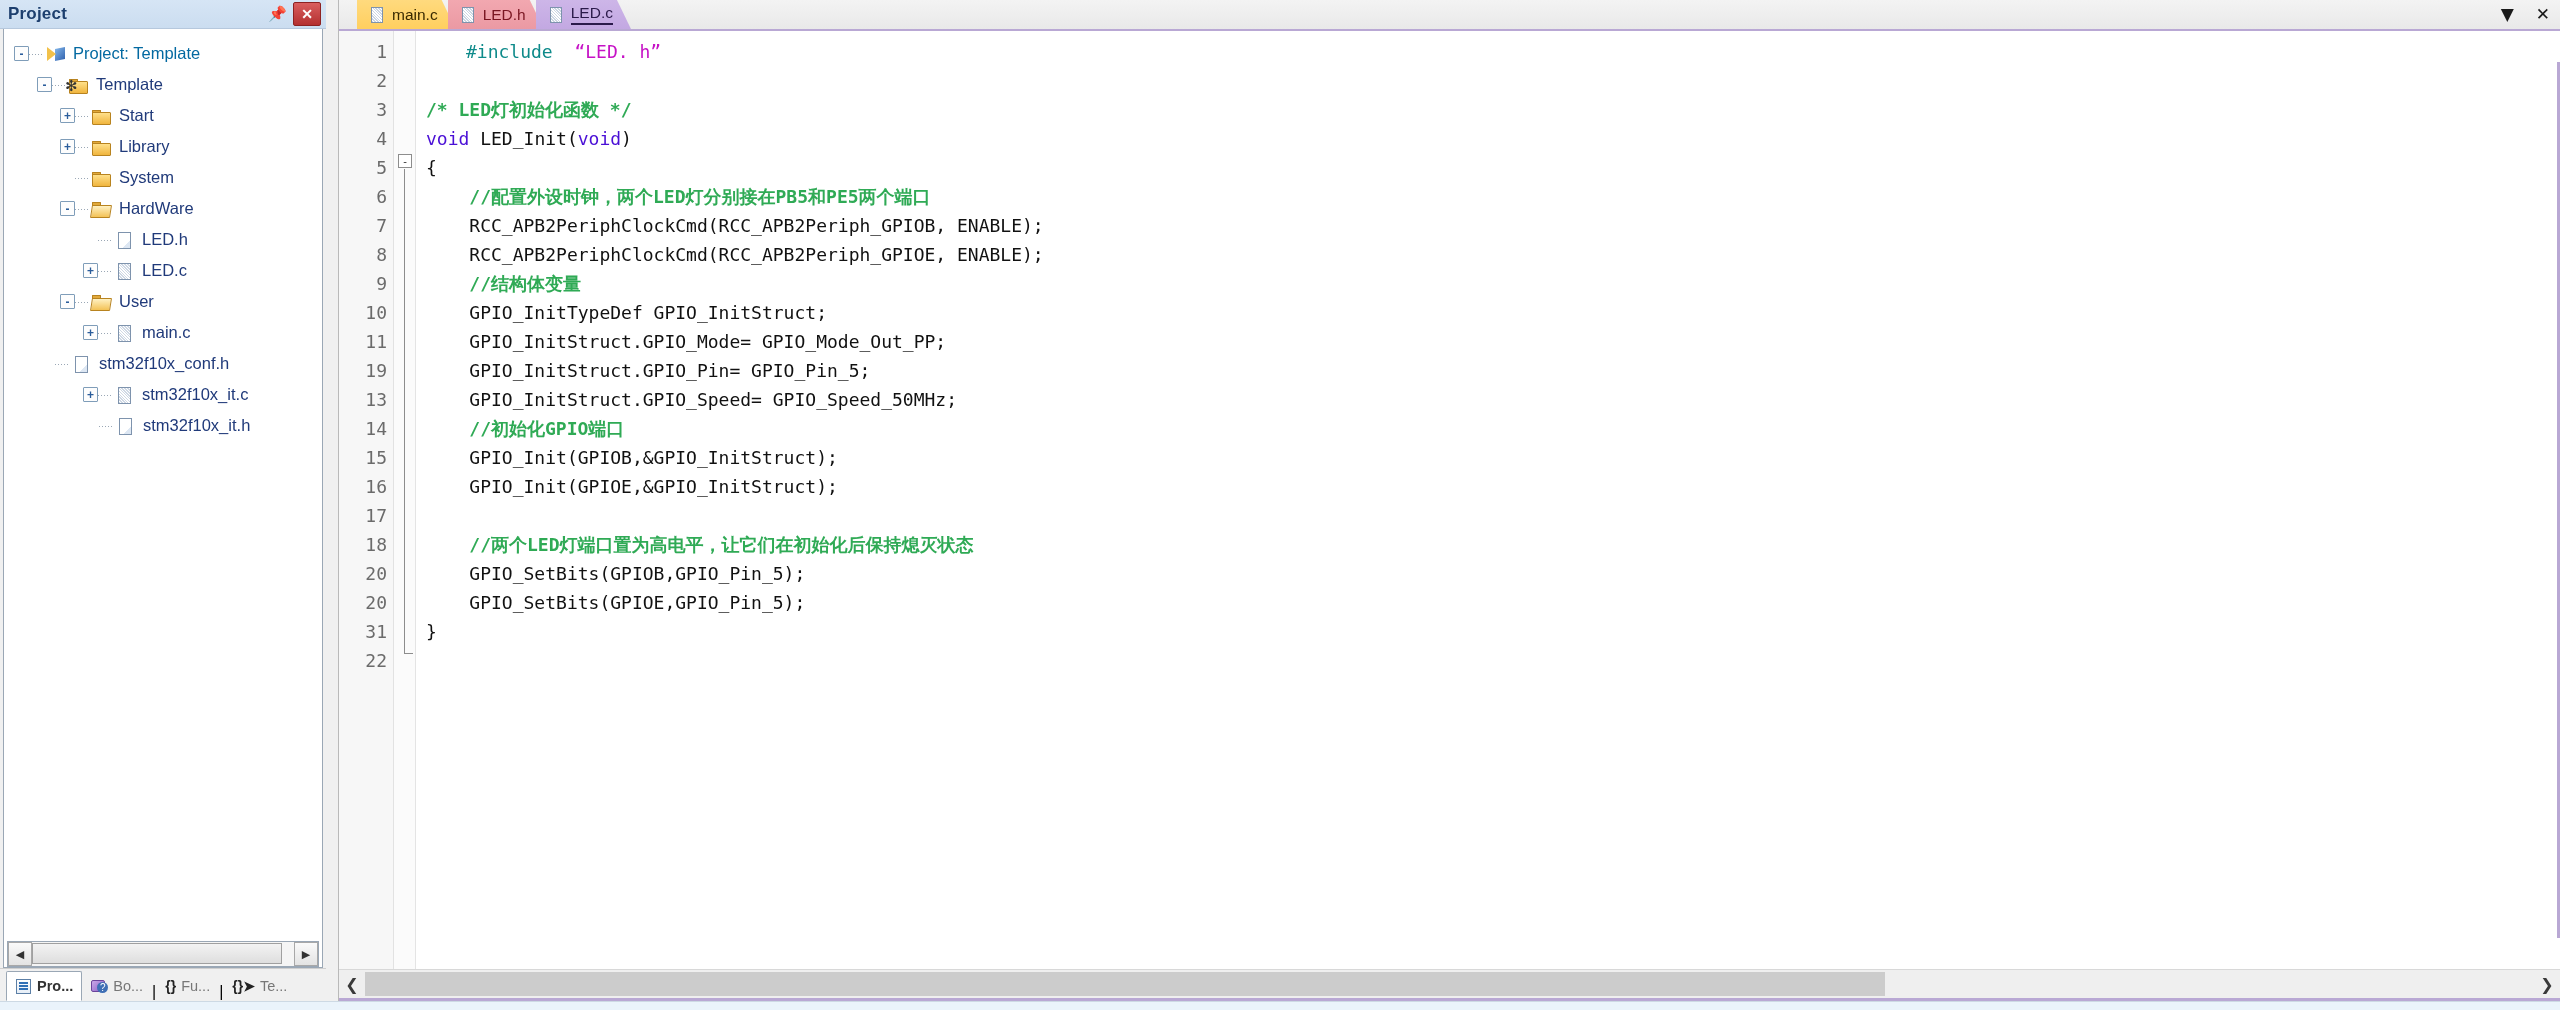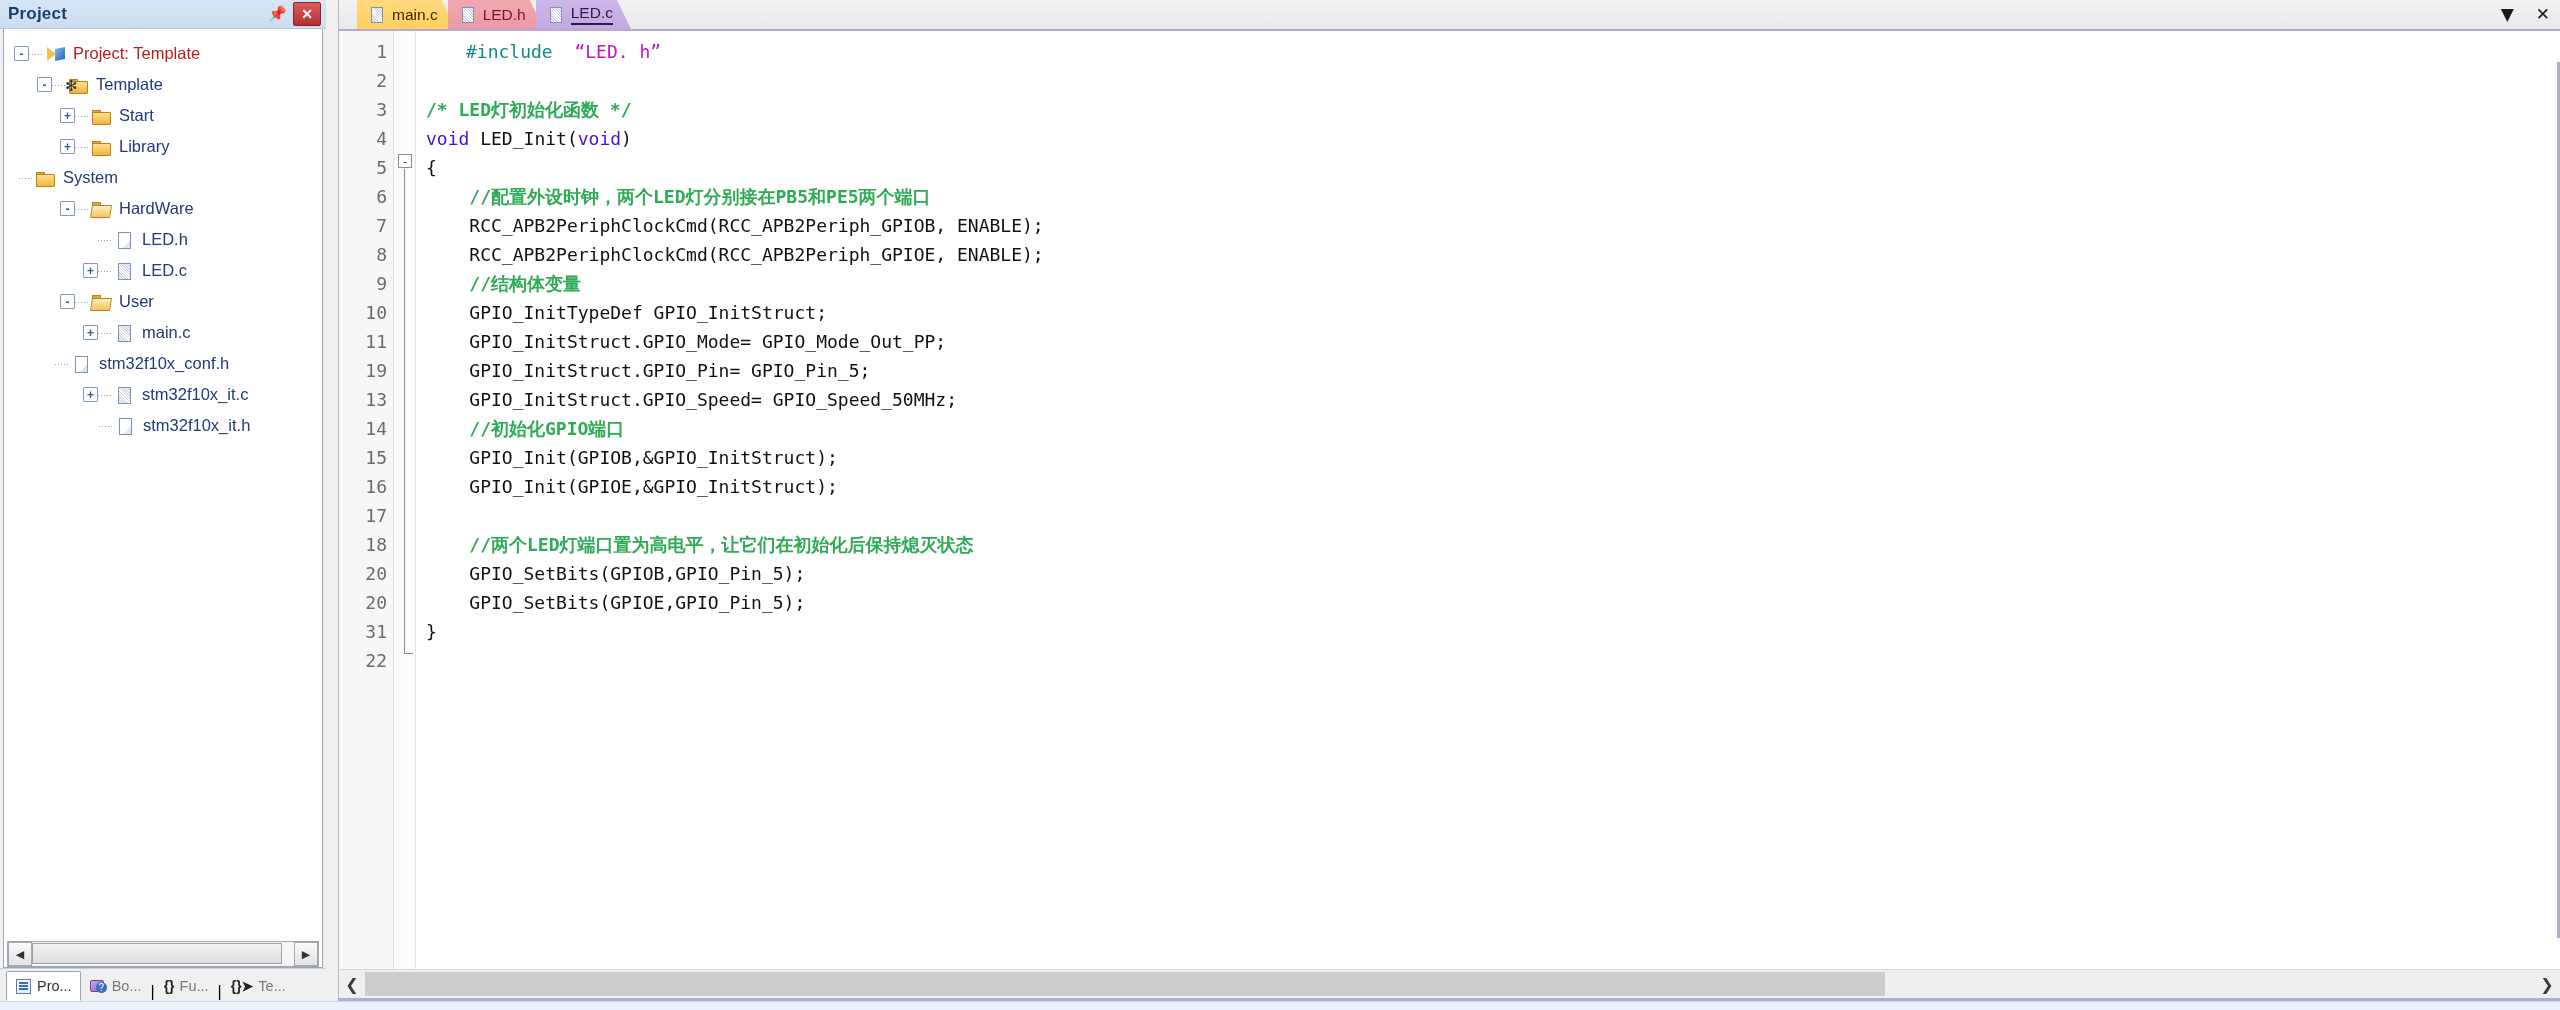--- a/index.html
+++ b/index.html
@@ -41,21 +41,21 @@
   .tree-wrap{
     flex:1;background:#ffffff;border:1px solid #9aa7b5;border-top:none;
     margin:0 3px 0 3px;position:relative;overflow:hidden;
   }
   .tree{padding:9px 0 0 0;font-size:16px;color:#1b2f6b;}
   .node{
     height:31px;display:flex;align-items:center;white-space:nowrap;
     position:relative;
   }
   .node .lbl{font-size:16.5px;color:#203a7a;line-height:1;padding-left:6px;}
-  .node.root .lbl{color:#b91c1c;}
+  .node.root .lbl{color:#0369a1;}
   .exp{
     width:15px;height:15px;border:1px solid #7f9db9;background:#fdfdfd;
     display:flex;align-items:center;justify-content:center;
     font-size:12px;color:#2b5d9b;font-weight:bold;line-height:1;
     box-sizing:border-box;flex:none;border-radius:1px;
   }
   .exp.empty{border:none;background:none;}
   .dots{width:14px;height:2px;flex:none;
     background-image:linear-gradient(to right,#9aa7b5 50%,transparent 50%);
     background-size:3px 1px;background-repeat:repeat-x;background-position:0 1px;}
@@ -102,21 +102,21 @@
     height:33px;display:flex;align-items:flex-end;background:#f0f0f0;
     padding-left:6px;box-sizing:border-box;border-top:1px solid #cfcfcf;
   }
   .btab{
     height:30px;display:flex;align-items:center;gap:5px;padding:0 8px;
     font-size:14.5px;color:#777;background:transparent;box-sizing:border-box;
     border:1px solid transparent;
   }
   .btab.active{
     background:#ffffff;color:#333;border:1px solid #9aa7b5;border-bottom-color:#ffffff;
-    border-radius:2px 2px 0 0;font-weight:normal;
+    border-radius:2px 2px 0 0;font-weight:bold;
   }
   .btab .bi{width:17px;height:17px;position:relative;flex:none;}
   .bi.proj-icon:after{content:"";position:absolute;inset:1px;
     background:linear-gradient(to bottom,#fdfdfd,#e6eef7);border:1px solid #5c7fa6;box-sizing:border-box;}
   .bi.proj-icon:before{content:"";position:absolute;left:4px;top:4px;width:9px;height:9px;z-index:2;
     background:repeating-linear-gradient(to bottom,#2f6fb5 0 2px,transparent 2px 3px);}
   .bi.book-icon:after{content:"";position:absolute;left:0;top:2px;width:14px;height:12px;
     background:linear-gradient(135deg,#c9a8e8,#8c5fc4);border:1px solid #6b449b;border-radius:2px;box-sizing:border-box;}
   .bi.book-icon:before{content:"?";position:absolute;left:6px;top:4px;z-index:2;font-size:10px;color:#fff;
     background:#3f6fb5;border-radius:50%;width:11px;height:11px;line-height:11px;text-align:center;}
@@ -223,21 +223,21 @@
               <span class="dots"></span>
               <span class="ico folder"></span>
               <span class="lbl">Start</span>
             </div>
             <div class="node" style="padding-left: 56px;">
               <span class="exp">+</span>
               <span class="dots"></span>
               <span class="ico folder"></span>
               <span class="lbl">Library</span>
             </div>
-            <div class="node" style="">
+            <div class="node" style="padding-left: 56px;">
               <span class="exp empty"></span>
               <span class="dots"></span>
               <span class="ico folder"></span>
               <span class="lbl">System</span>
             </div>
             <div class="node" style="padding-left: 56px;">
               <span class="exp">-</span>
               <span class="dots"></span>
               <span class="ico folder-open"></span>
               <span class="lbl">HardWare</span>

